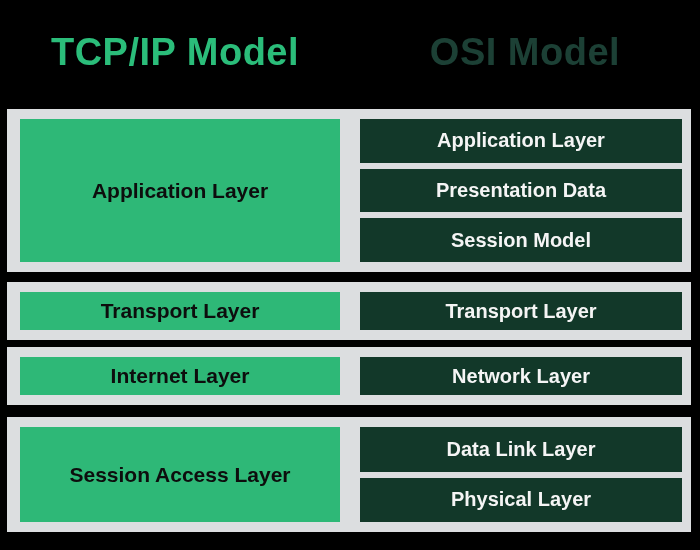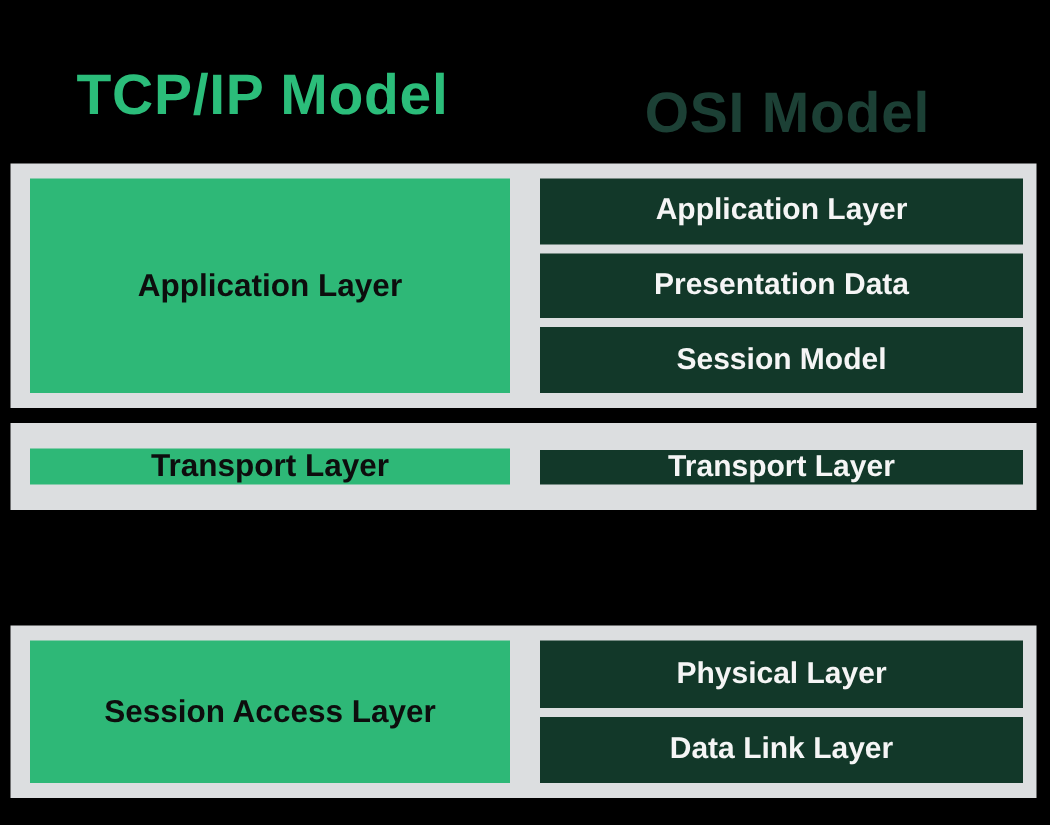--- a/index.html
+++ b/index.html
@@ -26,35 +26,35 @@
     justify-content: center;
     align-items: center;
   }
   .title-text {
     font-size: 38px;
     font-weight: bold;
     letter-spacing: 0.5px;
     line-height: 1.2;
   }
   .tcpip-title { color: #2bbd7a; }
-  .osi-title   { color: #1c4035; margin-top: 24px; }
+  .osi-title   { color: #1c4035; }
 
   
   .panel {
     position: absolute;
     left: 7px;
     width: 684px;
     background: #dcdee0;
     box-sizing: border-box;
     padding: 10px 9px 10px 13px;
     display: flex;
     gap: 20px;
   }
   .panel-1 { top: 109px; height: 163px; }
-  .panel-2 { top: 282px; height: 58px; align-items: center; }
+  .panel-2 { top: 282px; height: 58px; }
   .panel-3 { top: 347px; height: 58px; }
   .panel-4 { top: 417px; height: 115px; }
 
   .tcpip-box {
     width: 320px;
     flex: 0 0 320px;
     background: #2eb877;
     display: flex;
     justify-content: center;
     align-items: center;
@@ -102,22 +102,28 @@
     </div>
   </div>
 
   <div class="panel panel-2">
     <div class="tcpip-box">Transport Layer</div>
     <div class="osi-stack">
       <div class="osi-box">Transport Layer</div>
     </div>
   </div>
 
+  <div class="panel panel-3">
+    <div class="tcpip-box">Internet Layer</div>
+    <div class="osi-stack">
+      <div class="osi-box">Network Layer</div>
+    </div>
+  </div>
 
   <div class="panel panel-4">
     <div class="tcpip-box">Session Access Layer</div>
     <div class="osi-stack">
+      <div class="osi-box">Data Link Layer</div>
       <div class="osi-box">Physical Layer</div>
-      <div class="osi-box">Data Link Layer</div>
     </div>
   </div>
 
 </div>
 
 </body></html>

